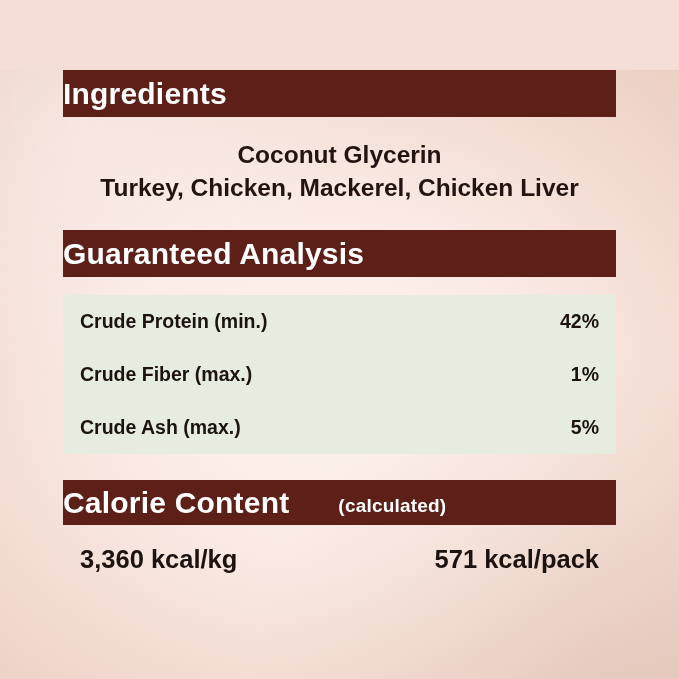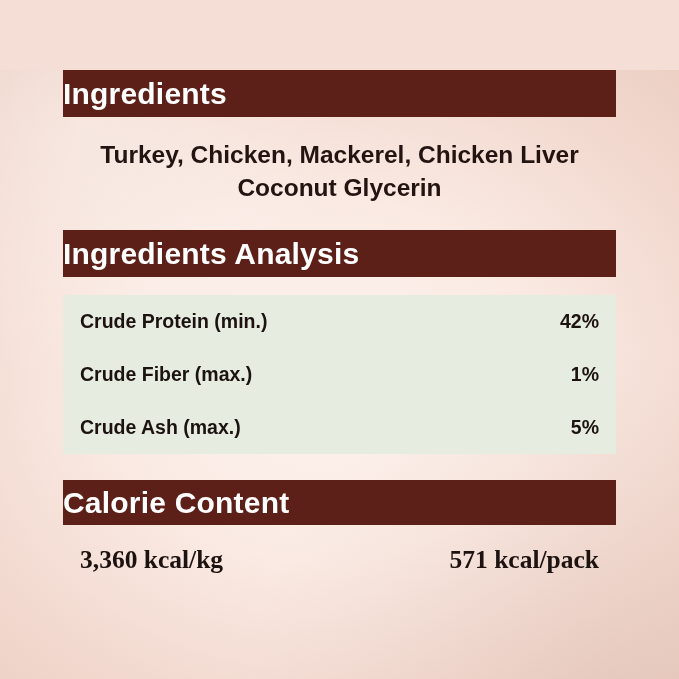--- a/index.html
+++ b/index.html
@@ -108,40 +108,39 @@
     margin-top: 20px;
     display: flex;
     justify-content: space-between;
     align-items: baseline;
     padding: 0 17px;
   }
   .calorie-row .cal {
     color: #1c1210;
     font-weight: bold;
     font-size: 25.5px;
-    font-family: Liberation Serif, serif;
   }
 </style>
 </head>
 <body>
 
 <div id="page">
   <div class="content">
 
     <div class="band" id="band-ingredients">
       <span>Ingredients</span>
     </div>
 
     <div class="ingredients-text">
+      <div>Coconut Glycerin</div>
       <div>Turkey, Chicken, Mackerel, Chicken Liver</div>
-      <div>Coconut Glycerin</div>
     </div>
 
     <div class="band" id="band-analysis">
-      <span>Ingredients Analysis</span>
+      <span>Guaranteed Analysis</span>
     </div>
 
     <table class="analysis-table">
       <tbody>
         <tr class="shaded">
           <td>Crude Protein (min.)</td>
           <td class="value">42%</td>
         </tr>
         <tr class="shaded">
           <td>Crude Fiber (max.)</td>
@@ -149,20 +148,21 @@
         </tr>
         <tr class="shaded">
           <td>Crude Ash (max.)</td>
           <td class="value">5%</td>
         </tr>
       </tbody>
     </table>
 
     <div class="band" id="band-calories">
       <span>Calorie Content</span>
+      <span class="sub">(calculated)</span>
     </div>
 
     <div class="calorie-row">
       <span class="cal">3,360 kcal/kg</span>
       <span class="cal">571 kcal/pack</span>
     </div>
 
   </div>
 </div>
 

